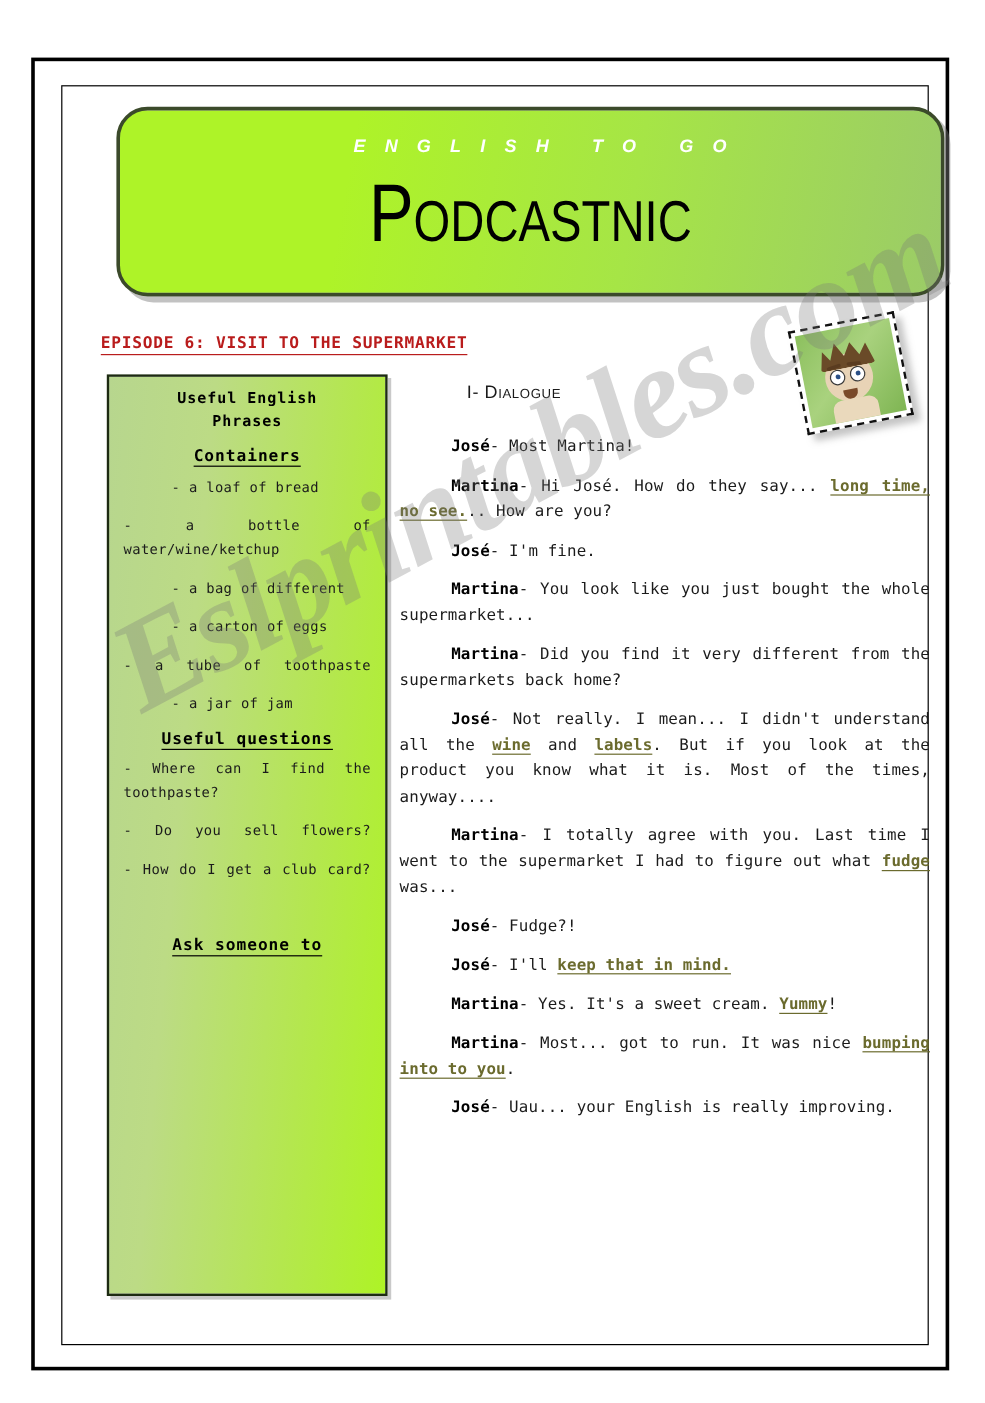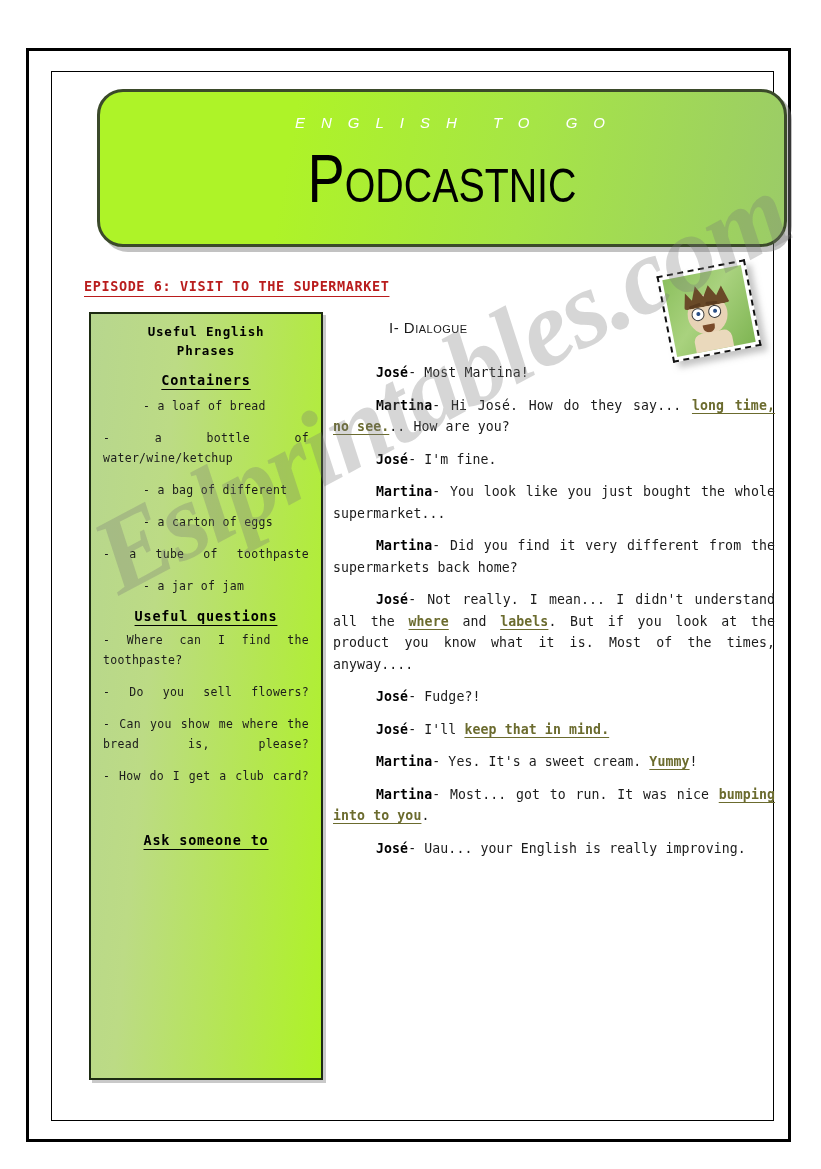--- a/index.html
+++ b/index.html
@@ -54,21 +54,21 @@
   }
   #banner-sub {
     position: absolute;
     top: 22px;
     left: 0;
     right: 0;
     text-align: center;
     color: #ffffff;
     font-family: "Liberation Sans", sans-serif;
     font-style: italic;
-    font-weight: normal;
+    font-weight: bold;
     font-size: 15px;
     letter-spacing: 16px;
     text-indent: 16px;
     padding-left: 16px;
   }
   #banner-title {
     position: absolute;
     top: 50px;
     left: 0;
     right: 0;
@@ -342,33 +342,33 @@
           <div class="sb-item">- a bottle of water/wine/ketchup</div>
           <div class="sb-item short">- a bag of different</div>
           <div class="sb-item short">- a carton of eggs</div>
           <div class="sb-item">- a tube of toothpaste</div>
           <div class="sb-item short">- a jar of jam</div>
         </div>
       <div class="sb-subhead q">Useful questions</div>
       <div id="questions-list">
           <div class="sb-item">- Where can I find the toothpaste?</div>
           <div class="sb-item">- Do you sell flowers?</div>
-          <div class="sb-item">- Can you show me where the bread is, please?</div>
           <div class="sb-item">- How do I get a club card?</div>
         </div>
       <div class="sb-subhead ask">Ask someone to</div>
     </div>
 
     <div id="dialogue">
         <div class="line"><span class="spk">José</span><span class="">- Most Martina!</span></div>
         <div class="line"><span class="spk">Martina</span><span class="">- Hi José. How do they say... </span><span class="hl">long time, no see.</span><span class="">.. How are you?</span></div>
         <div class="line"><span class="spk">José</span><span class="">-  I'm fine.</span></div>
         <div class="line"><span class="spk">Martina</span><span class="">- You look like you just bought the whole supermarket...</span></div>
         <div class="line"><span class="spk">Martina</span><span class="">- Did you find it very different from the supermarkets back home?</span></div>
-        <div class="line"><span class="spk">José</span><span class="">- Not really. I mean... I didn't understand all the </span><span class="hl">where</span><span class=""> and </span><span class="hl">labels</span><span class="">. But if you look at the product you know what it is. Most of the times, anyway....</span></div>
+        <div class="line"><span class="spk">José</span><span class="">- Not really. I mean... I didn't understand all the </span><span class="hl">wine</span><span class=""> and </span><span class="hl">labels</span><span class="">. But if you look at the product you know what it is. Most of the times, anyway....</span></div>
+        <div class="line"><span class="spk">Martina</span><span class="">- I totally agree with you. Last time I went to the supermarket I had to figure out what </span><span class="hl">fudge</span><span class=""> was...</span></div>
         <div class="line"><span class="spk">José</span><span class="">-  Fudge?!</span></div>
         <div class="line"><span class="spk">José</span><span class="">- I'll </span><span class="hl">keep that in mind.</span></div>
         <div class="line"><span class="spk">Martina</span><span class="">- Yes. It's a sweet cream. </span><span class="hl">Yummy</span><span class="">!</span></div>
         <div class="line"><span class="spk">Martina</span><span class="">- Most... got to run. It was nice </span><span class="hl">bumping into to you</span><span class="">.</span></div>
         <div class="line"><span class="spk">José</span><span class="">- Uau... your English is really improving.</span></div>
       </div>
 
     <div id="watermark">Eslprintables.com</div>
 
   </div>

